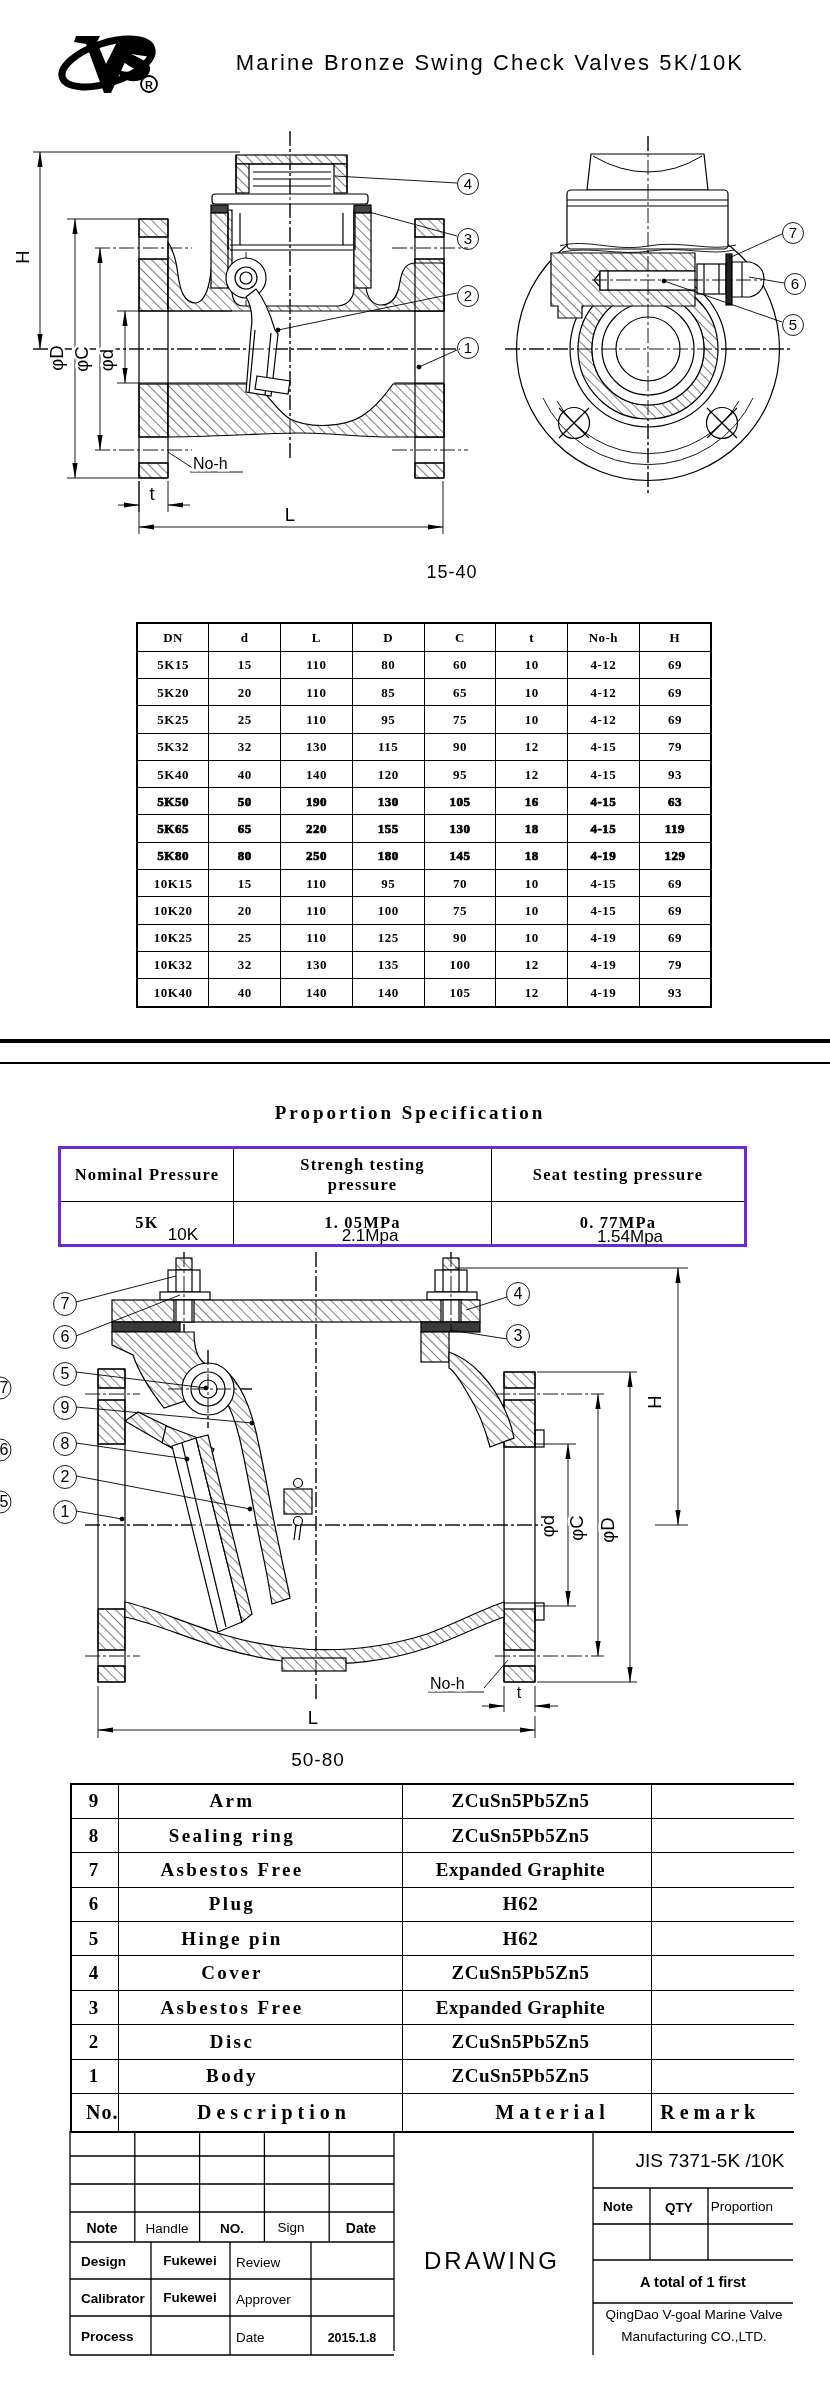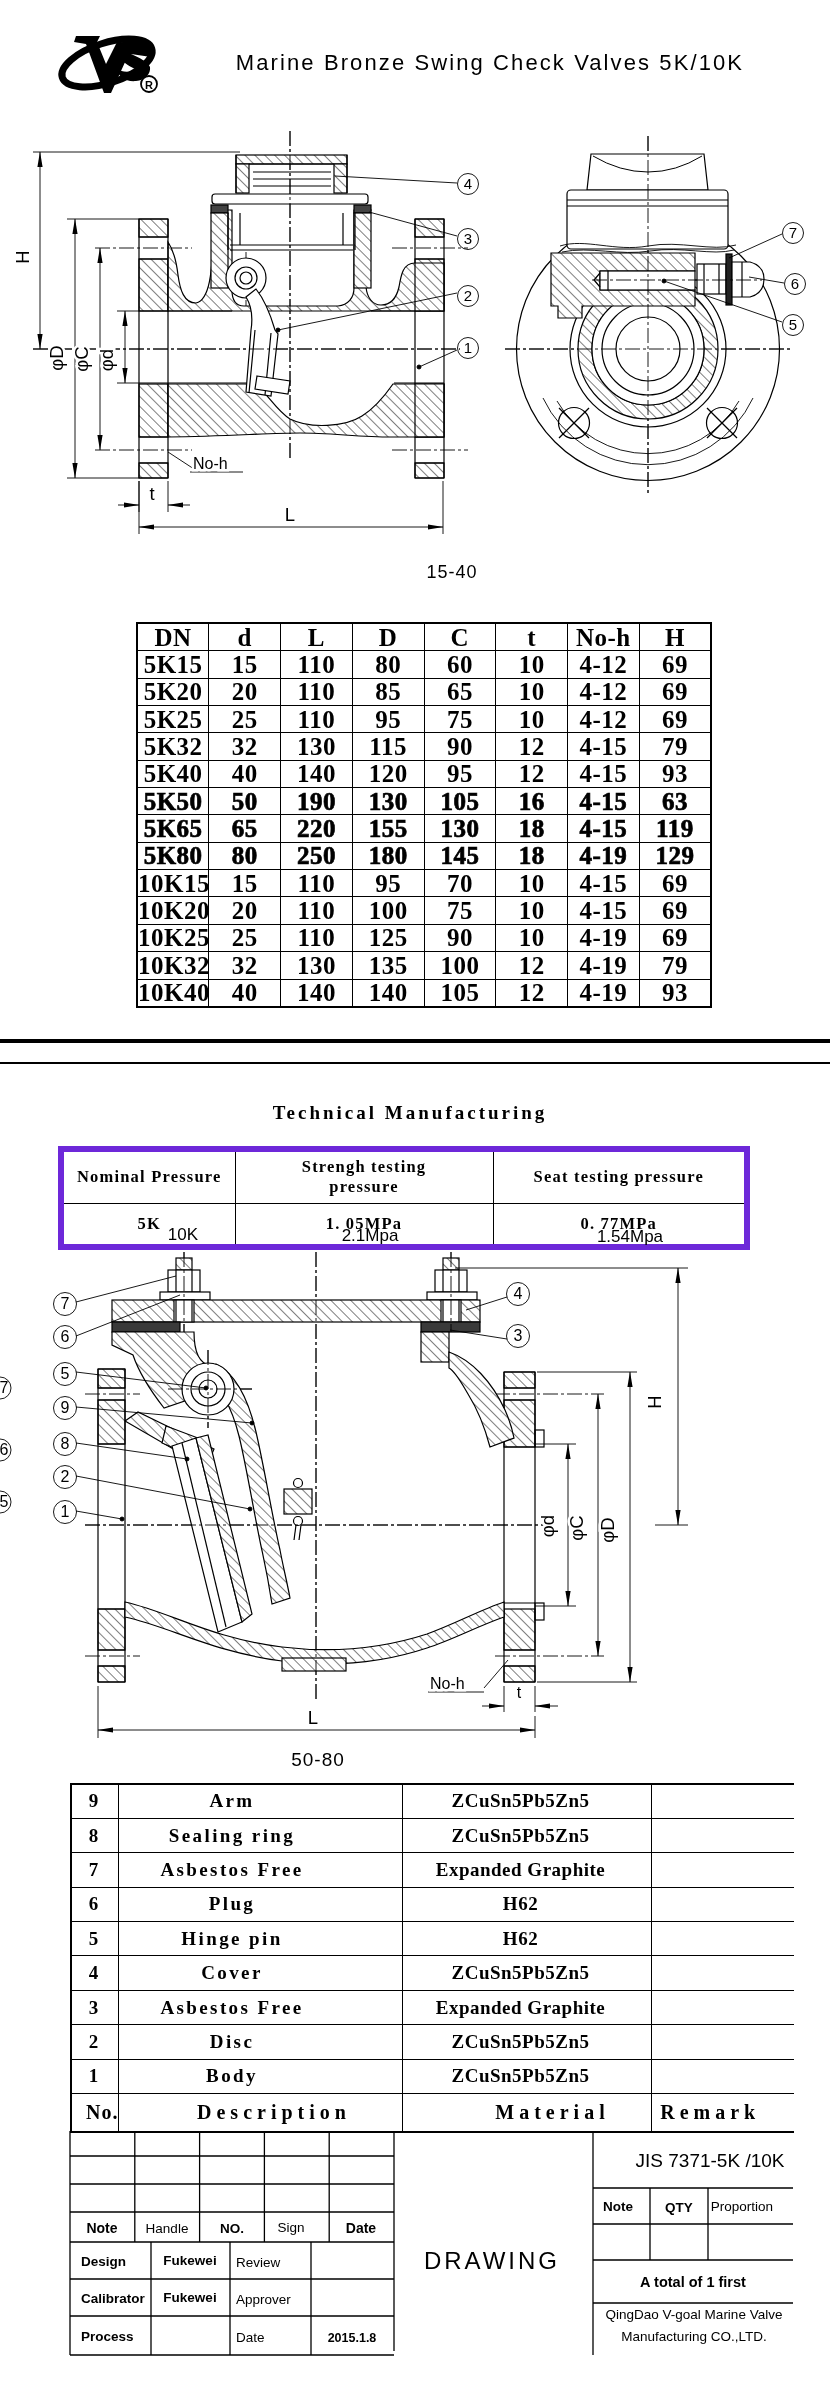--- a/index.html
+++ b/index.html
@@ -1,26 +1,26 @@
 <!DOCTYPE html>
 <html><head>
 <meta charset="utf-8">
 <style>
 html,body{margin:0;padding:0;}
 body{width:830px;height:2387px;position:relative;background:#fff;font-family:"Liberation Sans",sans-serif;color:#000;}
 .abs{position:absolute;}
 svg{display:block;}
 table{border-collapse:collapse;table-layout:fixed;}
-.dimtab{position:absolute;left:136px;top:622px;width:574px;height:386px;font-family:"Liberation Serif",serif;font-weight:bold;font-size:25px;letter-spacing:0.5px;}
+.dimtab{position:absolute;left:136px;top:622px;width:574px;height:386px;font-family:"Liberation Serif",serif;font-weight:bold;font-size:13px;letter-spacing:0.5px;}
 .dimtab td{border:1px solid #000;text-align:center;padding:0;line-height:1;}
 .dimtab{border:2px solid #000;}
 .dimtab tr.xb td{-webkit-text-stroke:0.7px #000;}
 .spectab{position:absolute;left:58px;top:1146px;width:686px;height:83px;font-family:"Liberation Serif",serif;font-weight:bold;font-size:16.5px;letter-spacing:1.2px;}
 .spectab td{border:1px solid #000;text-align:center;padding:0;line-height:1.2;}
-.spectab{border:6px solid #6d28d9;}
+.spectab{border:3px solid #6d28d9;}
 .parttab{position:absolute;left:70px;top:1783px;width:723px;height:348px;font-family:"Liberation Serif",serif;font-weight:bold;font-size:19px;letter-spacing:2.4px;}
 .parttab td:nth-child(2){padding-right:56px;}
 .parttab td:nth-child(3){padding-right:12px;letter-spacing:0.5px;}
 .parttab tr:last-child td{font-size:20px;letter-spacing:5px;}
 .parttab tr:last-child td:nth-child(1){letter-spacing:1px;}
 .parttab tr:last-child td:nth-child(2){padding-right:0;padding-left:28px;}
 .parttab tr:last-child td:nth-child(3){padding-right:0;padding-left:52px;}
 .parttab tr:last-child td:nth-child(4){padding-right:25px;}
 .parttab tr:last-child td:nth-child(1){padding-left:14px;}
 .parttab td{border:1px solid #000;text-align:center;padding:0;}
@@ -376,21 +376,21 @@
         <td>12</td>
         <td>4-19</td>
         <td>93</td>
       </tr>
 </tbody>
   </table>
 
 <div class="abs" style="left:0;top:1039px;width:830px;height:4px;background:#000"></div>
 <div class="abs" style="left:0;top:1062px;width:830px;height:2px;background:#000"></div>
 
-<div class="abs" style="left:0;top:1102px;width:820px;text-align:center;font-family:'Liberation Serif',serif;font-weight:bold;font-size:19px;letter-spacing:3px;">Technical Manufacturing</div>
+<div class="abs" style="left:0;top:1102px;width:820px;text-align:center;font-family:'Liberation Serif',serif;font-weight:bold;font-size:19px;letter-spacing:3px;">Proportion Specification</div>
 <table class="spectab">
     <colgroup>
       <col style="width:174px">
       <col style="width:258px">
       <col style="width:254px">
     </colgroup>
 <tbody>
       <tr style="height:54px">
         <td>Nominal Pressure</td>
         <td>Strengh testing<br>pressure</td>

